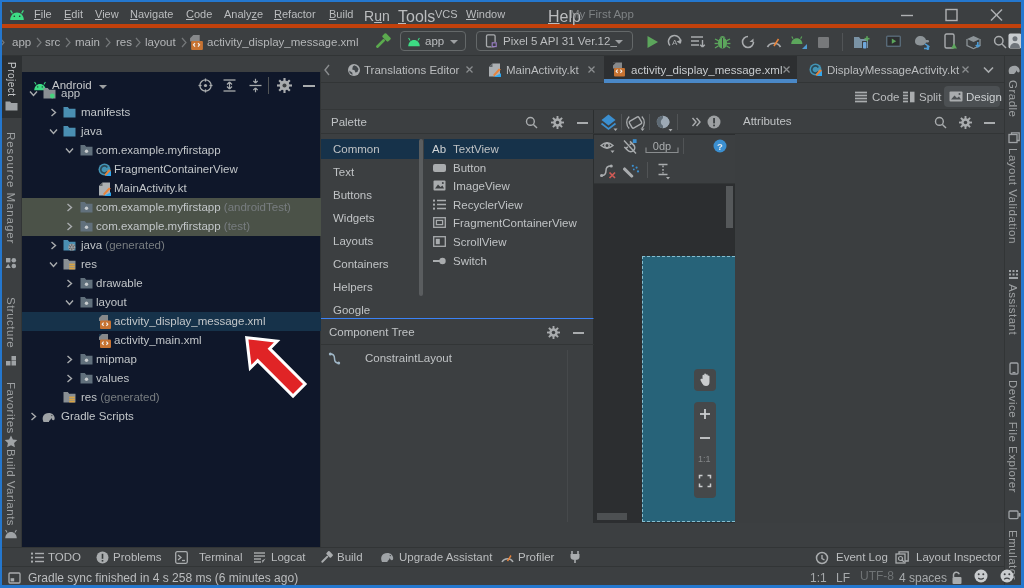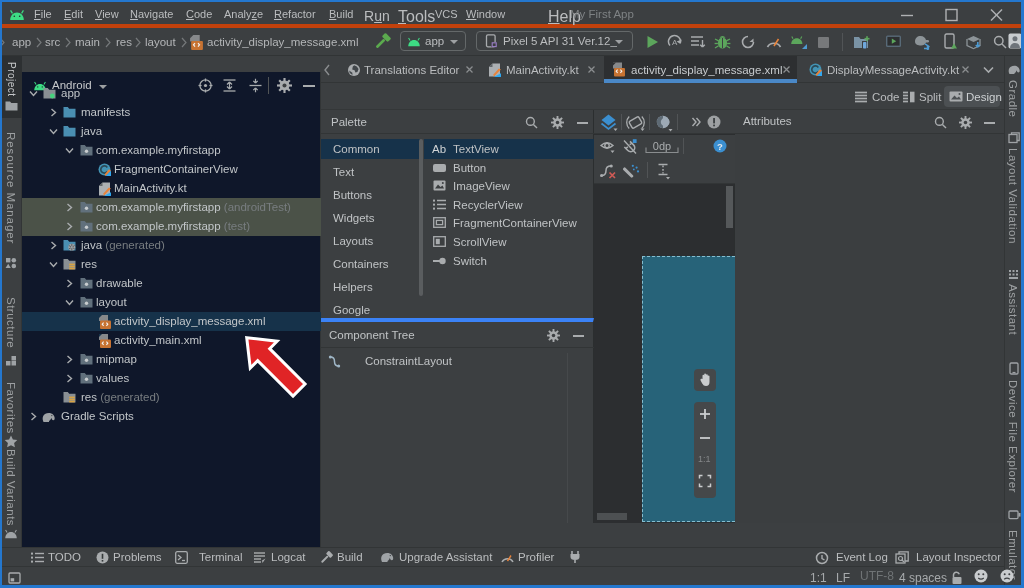--- a/index.html
+++ b/index.html
@@ -552,21 +552,21 @@
         <rect x="0.7" y="0.7" width="11.6" height="9.6" fill="none" stroke="#A9ACAE" stroke-width="1.3"></rect>
         <rect x="2.8" y="2.8" width="4" height="5.4" fill="#A9ACAE"></rect>
       </svg>
 <span class="abs" style="left:132px;top:126.0px;color:#C0C3C5;">ScrollView</span>
 <svg class="abs" style="left:111px;top:146.6px" width="15" height="8" viewBox="0 0 15 8">
         <line x1="1" y1="4" x2="8" y2="4" stroke="#A9ACAE" stroke-width="2"></line>
         <circle cx="10.5" cy="4" r="3.2" fill="#A9ACAE"></circle>
       </svg>
 <span class="abs" style="left:132px;top:144.6px;color:#C0C3C5;">Switch</span>
 </div>
-<div class="abs" style="left:321px;top:318px;width:273px;height:205px;background:#3C3F41;border-right:1px solid #2B2E2F;border-top:4px solid #3b82f6;">
+<div class="abs" style="left:321px;top:318px;width:273px;height:205px;background:#3C3F41;border-right:1px solid #2B2E2F;border-top:1px solid #3b82f6;">
 <div class="abs" style="left:0;top:0;width:273px;height:26px;border-bottom:1px solid #323536;"></div>
 <span class="abs" style="left:8px;top:7px;color:#C0C3C5;">Component Tree</span>
 <svg class="abs" style="left:226px;top:7px" width="13" height="13" viewBox="0 0 14 14">
         <rect x="6" y="0" width="2" height="3.2" fill="#A9ACAE" transform="rotate(0 7 7)"></rect>
         <rect x="6" y="0" width="2" height="3.2" fill="#A9ACAE" transform="rotate(45 7 7)"></rect>
         <rect x="6" y="0" width="2" height="3.2" fill="#A9ACAE" transform="rotate(90 7 7)"></rect>
         <rect x="6" y="0" width="2" height="3.2" fill="#A9ACAE" transform="rotate(135 7 7)"></rect>
         <rect x="6" y="0" width="2" height="3.2" fill="#A9ACAE" transform="rotate(180 7 7)"></rect>
         <rect x="6" y="0" width="2" height="3.2" fill="#A9ACAE" transform="rotate(225 7 7)"></rect>
         <rect x="6" y="0" width="2" height="3.2" fill="#A9ACAE" transform="rotate(270 7 7)"></rect>
@@ -808,20 +808,21 @@
         <circle cx="5.5" cy="7.5" r="2" fill="none" stroke="#A9ACAE" stroke-width="1.2"></circle>
         <line x1="7" y1="9" x2="9" y2="11" stroke="#A9ACAE" stroke-width="1.2"></line>
       </svg>
 <span class="abs" style="left:916px;top:3px;color:#BBBDBF;">Layout Inspector</span>
 </div>
 <div class="abs" style="left:0;top:566px;width:1004px;height:22px;background:#3C3F41;border-top:1px solid #323536;font-size:12px;">
 <svg class="abs" style="left:8px;top:5px" width="13" height="12" viewBox="0 0 13 12">
         <rect x="1" y="1" width="11" height="10" rx="1" fill="none" stroke="#A9ACAE" stroke-width="1.3"></rect>
         <rect x="2.6" y="6.2" width="3.6" height="3.2" fill="#A9ACAE"></rect>
       </svg>
+<span class="abs" style="left:28px;top:4px;color:#BBBDBF;">Gradle sync finished in 4 s 258 ms (6 minutes ago)</span>
 <span class="abs" style="left:810px;top:4px;color:#A7AAAC;">1:1</span>
 <span class="abs" style="left:836px;top:4px;color:#A7AAAC;">LF</span>
 <span class="abs" style="left:860px;top:2px;color:#6F7375;">UTF-8</span>
 <span class="abs" style="left:899px;top:4px;color:#A7AAAC;">4 spaces</span>
 <svg class="abs" style="left:951px;top:4px" width="13" height="14" viewBox="0 0 13 14">
         <path d="M2.5 6 L2.5 3.8 A3 3 0 0 1 8.3 3.2" fill="none" stroke="#A9ACAE" stroke-width="1.5"></path>
         <rect x="1.5" y="6" width="9" height="7" rx="1" fill="#A9ACAE"></rect>
       </svg>
 
 </div>

